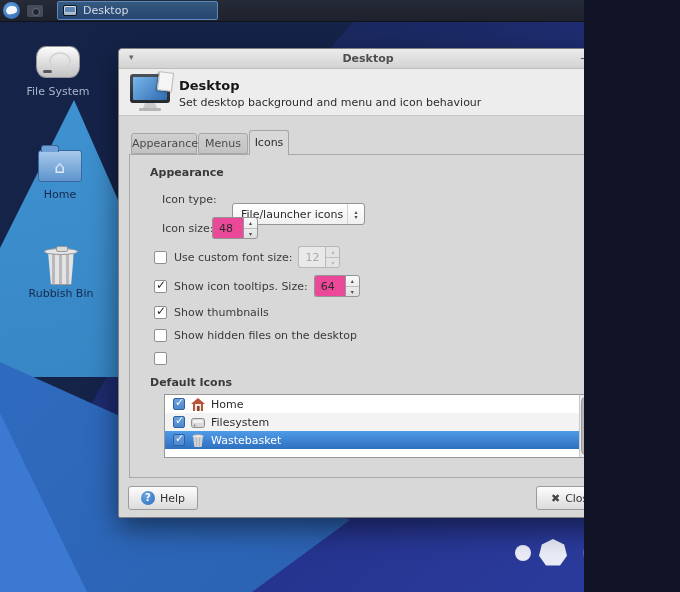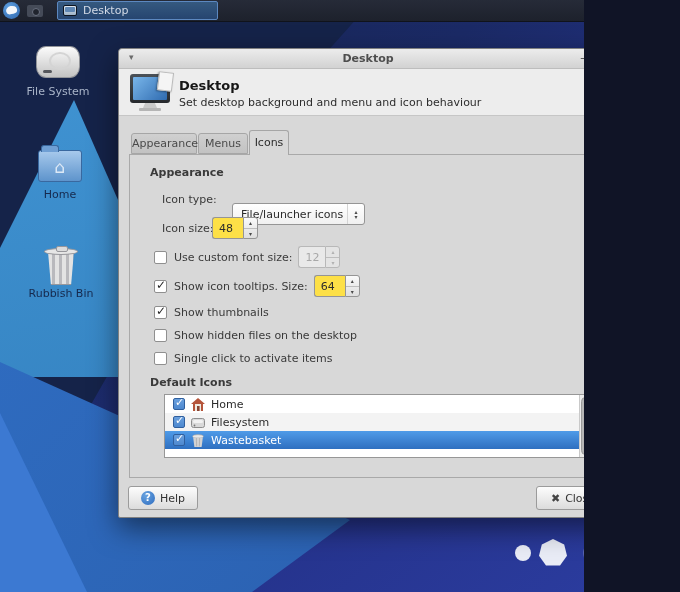--- a/index.html
+++ b/index.html
@@ -130,21 +130,21 @@
 
   .combo { position:absolute; left:102px; top:48px; width:133px; height:22px;
     background:linear-gradient(180deg,#ffffff,#f0f0f0); border:1px solid #959595;
     border-radius:3px; display:flex; align-items:center; }
   .combo-text { flex:1; padding-left:8px; font-size:11px; color:#2c2c2c; }
   .spin-arrows { width:17px; height:100%; display:flex; flex-direction:column;
     align-items:center; justify-content:center; border-left:1px solid #d4d4d4; }
   .spin-arrows span { font-size:6px; line-height:5px; color:#4a4a4a; }
 
   .spinbox { display:flex; height:22px; }
-  .spin-field { background:#fde047; border:1px solid #959595; border-right:none;
+  .spin-field { background:#ec4899; border:1px solid #959595; border-right:none;
     border-radius:3px 0 0 3px; font-size:11px; color:#2c2c2c; display:flex;
     align-items:center; padding-left:6px; }
   .spin-btns { width:15px; background:linear-gradient(180deg,#fafafa,#dedede);
     border:1px solid #959595; border-radius:0 3px 3px 0; display:flex;
     flex-direction:column; }
   .spin-btns div { flex:1; display:flex; align-items:center; justify-content:center;
     font-size:6px; color:#4a4a4a; }
   .spin-btns div:first-child { border-bottom:1px solid #bdbdbd; }
   .spin-disabled .spin-field { background:#e9e9e9; color:#a8a8a8; border-color:#b8b8b8; }
   .spin-disabled .spin-btns { background:#e4e4e4; border-color:#b8b8b8; }
@@ -309,21 +309,20 @@
         <span class="flabel">Show thumbnails</span>
       </div>
 
       <div class="row" style="left:24px; top:172px; height:16px;">
         <span class="cb"></span>
         <span class="flabel">Show hidden files on the desktop</span>
       </div>
 
       <div class="row" style="left:24px; top:195px; height:16px;">
         <span class="cb"></span>
-        <span class="flabel">Single click to activate items</span>
       </div>
 
       <div class="sec-title" style="left:20px; top:221px;">Default Icons</div>
 
       <div class="list">
         <div class="lrow">
           <span class="lcb">
               <span class="mark">✓</span>
             </span>
           <span class="licon">

